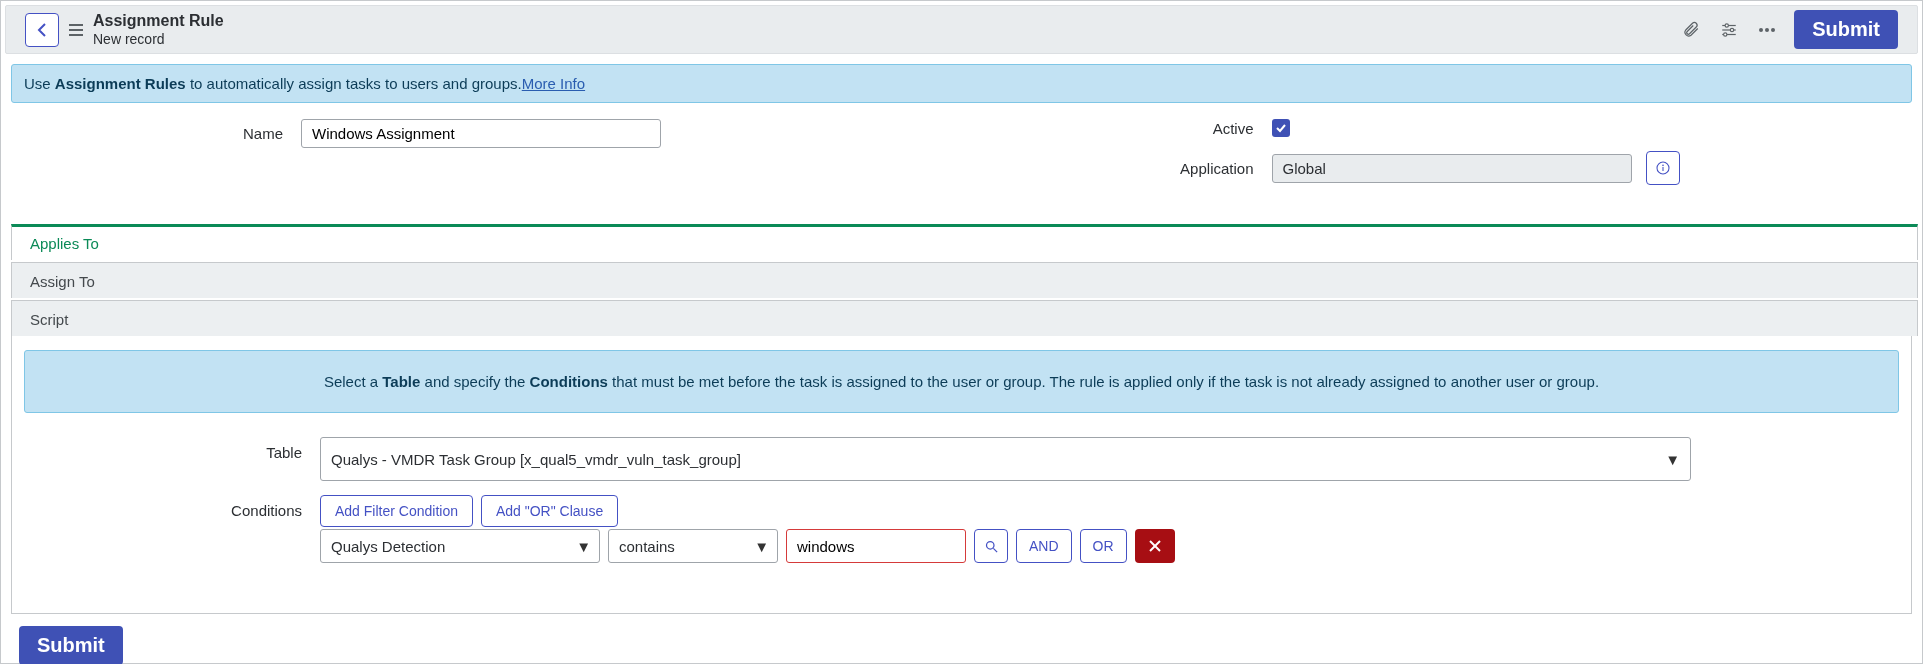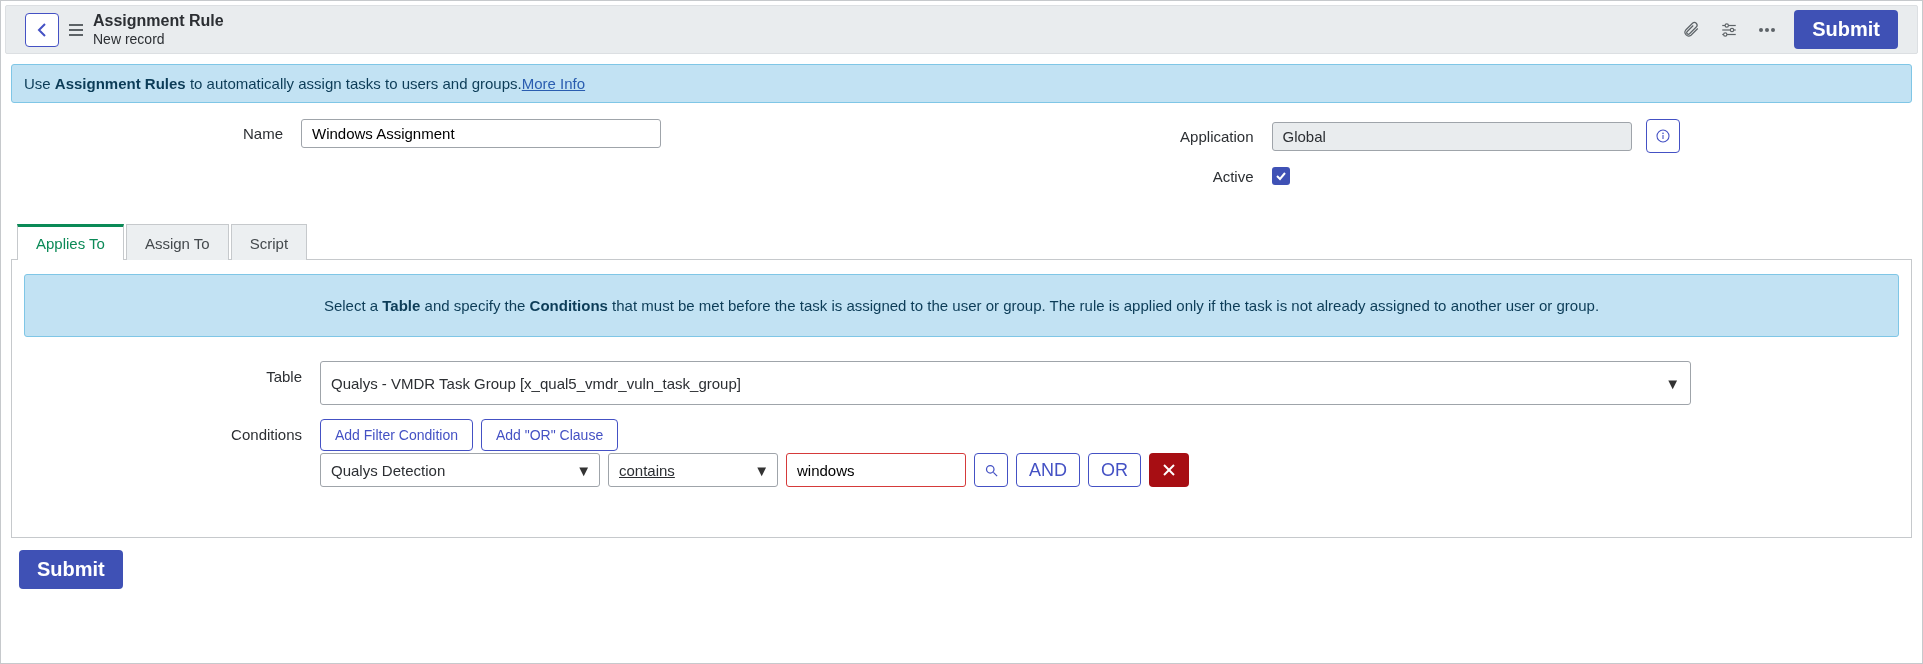--- a/index.html
+++ b/index.html
@@ -112,21 +112,22 @@
     background: #3f51b5;
     border-radius: 3px;
     display: inline-flex; align-items: center; justify-content: center;
     color: #fff; font-size: 12px; cursor: pointer;
   }
   
   .tabs-wrap { margin-top: 10px; }
   .tabs {
     display: flex;
     gap: 2px;
-    margin-left: 12px;
+    margin-left: 6px;
+    flex-direction: column;
   }
   .tab {
     border: 1px solid #c6c9cc;
     border-bottom: none;
     padding: 10px 18px 8px 18px;
     background: #eceff1;
     color: #44494d;
     font-size: 15px;
     cursor: pointer;
     position: relative;
@@ -191,21 +192,21 @@
     border: 1px solid #9fa4aa;
     border-radius: 3px;
     padding: 0 28px 0 10px;
     background: #fff;
     font-size: 15px;
     position: relative;
     display: flex; align-items: center;
     cursor: pointer;
   }
   .cond-select { width: 280px; }
-  .cond-op { width: 170px; text-decoration: underline; }
+  .cond-op { width: 170px; }
   .cond-select .caret, .cond-op .caret {
     position: absolute; right: 8px; color: #333;
   }
   .cond-val {
     width: 180px; height: 34px;
     border: 1px solid #d53a3a;
     border-radius: 3px;
     padding: 0 10px;
     font-size: 15px;
   }
@@ -218,21 +219,21 @@
     display: flex; align-items: center; justify-content: center;
     cursor: pointer;
   }
   .and-btn, .or-btn {
     height: 34px;
     border: 1px solid #4451c4;
     color: #4451c4;
     background: #fff;
     border-radius: 4px;
     padding: 0 12px;
-    font-size: 18px;
+    font-size: 14px;
     cursor: pointer;
   }
   .del-btn {
     width: 40px; height: 34px;
     background: #a70e13;
     border: none;
     border-radius: 4px;
     color: #fff;
     display: flex; align-items: center; justify-content: center;
     font-size: 18px;
@@ -294,38 +295,38 @@
   </div>
 
   <div class="form-area">
     <div class="form-col">
       <div class="form-row">
         <div class="form-label">Name</div>
         <input class="text-input" value="Windows Assignment" style="">
       </div>
     </div>
     <div class="form-col">
+      <div class="form-row">
+        <div class="form-label">Active</div>
+        <span class="chk">
+          <svg width="12" height="12" viewBox="0 0 12 12">
+              <path d="M2 6 L5 9 L10 3" stroke="#fff" stroke-width="2" fill="none"></path>
+            </svg>
+        </span>
+      </div>
       <div class="form-row">
         <div class="form-label">Application</div>
         <input class="text-input ro" readonly="" value="Global" style="">
         <div class="info-btn">
           <svg width="16" height="16" viewBox="0 0 24 24">
               <circle cx="12" cy="12" r="9" stroke="#4451c4" stroke-width="1.6" fill="none"></circle>
               <circle cx="12" cy="8" r="1.2" fill="#4451c4"></circle>
               <rect x="11.2" y="10.5" width="1.6" height="6" fill="#4451c4"></rect>
             </svg>
         </div>
-      </div>
-      <div class="form-row">
-        <div class="form-label">Active</div>
-        <span class="chk">
-          <svg width="12" height="12" viewBox="0 0 12 12">
-              <path d="M2 6 L5 9 L10 3" stroke="#fff" stroke-width="2" fill="none"></path>
-            </svg>
-        </span>
       </div>
     </div>
   </div>
 
   <div class="tabs-wrap">
     <div class="tabs">
       <div class="tab active">Applies To</div>
       <div class="tab">Assign To</div>
       <div class="tab">Script</div>
     </div>

